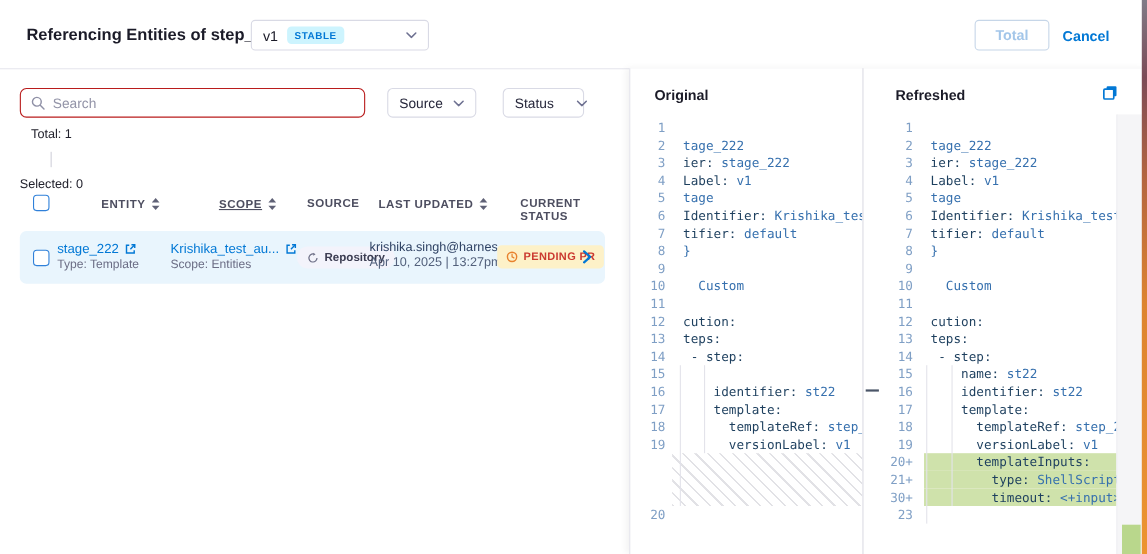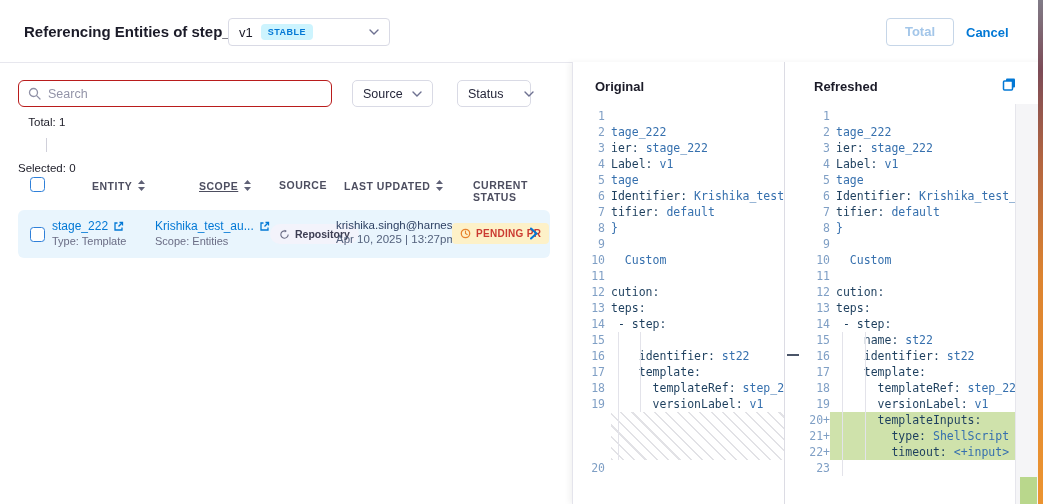--- a/index.html
+++ b/index.html
@@ -57,21 +57,21 @@
   .pane-sash { position:absolute; left:211px; top:0; width:1px; height:442px; background:#dcdce4; }
   .pane-right-edge { position:absolute; left:442px; top:42px; width:1px; height:400px; background:#e6e6ec; }
   .overview-strip { position:absolute; left:443px; top:42px; width:23px; height:400px; background:#f5f5f7; }
   .overview-added { position:absolute; left:4px; top:373px; width:17px; height:50px; background:#b9d78c; }
   .diff-dash { position:absolute; left:214px; top:292px; width:12px; height:2px; background:#4a5568; }
 
   .code-line { display:flex; height:16px; line-height:16px; font-family:"DejaVu Sans Mono","Liberation Mono",monospace; font-size:11.5px; white-space:pre; }
   .code-line .ln { color:#7f9fc5; text-align:right; flex:none; }
   .pane-orig .ln { width:32px; }
   .pane-refr .ln { width:46px; }
-  .code-line .code { flex:1; padding-left:6px; overflow:hidden; }
+  .code-line .code { flex:1; padding-left:6px; overflow:hidden;margin-left:10px; }
   .pane-lines { padding-top:4px; }
   .k { color:#1d3f5e; }
   .v { color:#3670ae; }
   .ws { color:#9ab3cd; }
   .added .code { background:#cfe2ab; }
   .hlwrap { background:#d6e7f7; display:inline-block; padding-right:3px; }
   .hatch { height:48px; margin-left:38px; background:repeating-linear-gradient(45deg,#e2e2e6 0px,#e2e2e6 1.5px,#ffffff 1.5px,#ffffff 8px); }
   .guide { position:absolute; width:1px; background:#e3e3ea; }
 
   .edge-strip { position:absolute; left:1038px; top:0; width:5px; height:504px;
@@ -284,21 +284,21 @@
           <div class="code-line"><span class="ln">12</span><span class="code"><span class="k">cution:</span></span></div>
           <div class="code-line"><span class="ln">13</span><span class="code"><span class="k">teps:</span></span></div>
           <div class="code-line"><span class="ln">14</span><span class="code"><span class="ws"> </span><span class="k">- step:</span></span></div>
           <div class="code-line"><span class="ln">15</span><span class="code"><span class="ws">    </span><span class="k">name:</span><span class="ws"> </span><span class="v">st22</span></span></div>
           <div class="code-line"><span class="ln">16</span><span class="code"><span class="ws">    </span><span class="k">identifier:</span><span class="ws"> </span><span class="v">st22</span></span></div>
           <div class="code-line"><span class="ln">17</span><span class="code"><span class="ws">    </span><span class="k">template:</span></span></div>
           <div class="code-line"><span class="ln">18</span><span class="code"><span class="ws">      </span><span class="k">templateRef:</span><span class="ws"> </span><span class="v">step_222</span></span></div>
           <div class="code-line"><span class="ln">19</span><span class="code"><span class="ws">      </span><span class="k">versionLabel:</span><span class="ws"> </span><span class="v">v1</span></span></div>
           <div class="code-line added"><span class="ln">20+</span><span class="code"><span class="ws">      </span><span class="k">templateInputs:</span></span></div>
           <div class="code-line added"><span class="ln">21+</span><span class="code"><span class="ws">        </span><span class="k">type:</span><span class="ws"> </span><span class="v">ShellScript</span></span></div>
-          <div class="code-line added"><span class="ln">22+</span><span class="code"><span class="ws">        </span><span class="k">timeout:</span><span class="ws"> </span><span class="v">&lt;+input&gt;</span></span></div>
+          <div class="code-line added"><span class="ln">30+</span><span class="code"><span class="ws">        </span><span class="k">timeout:</span><span class="ws"> </span><span class="v">&lt;+input&gt;</span></span></div>
           <div class="code-line"><span class="ln">23</span><span class="code"></span></div>
         </div>
       <div class="guide" style="left:58px; top:228px; height:144px;"></div>
       <div class="guide" style="left:81px; top:228px; height:128px;"></div>
     </div>
 
     <div class="pane-right-edge"></div>
     <div class="overview-strip">
       <div class="overview-added"></div>
     </div>

